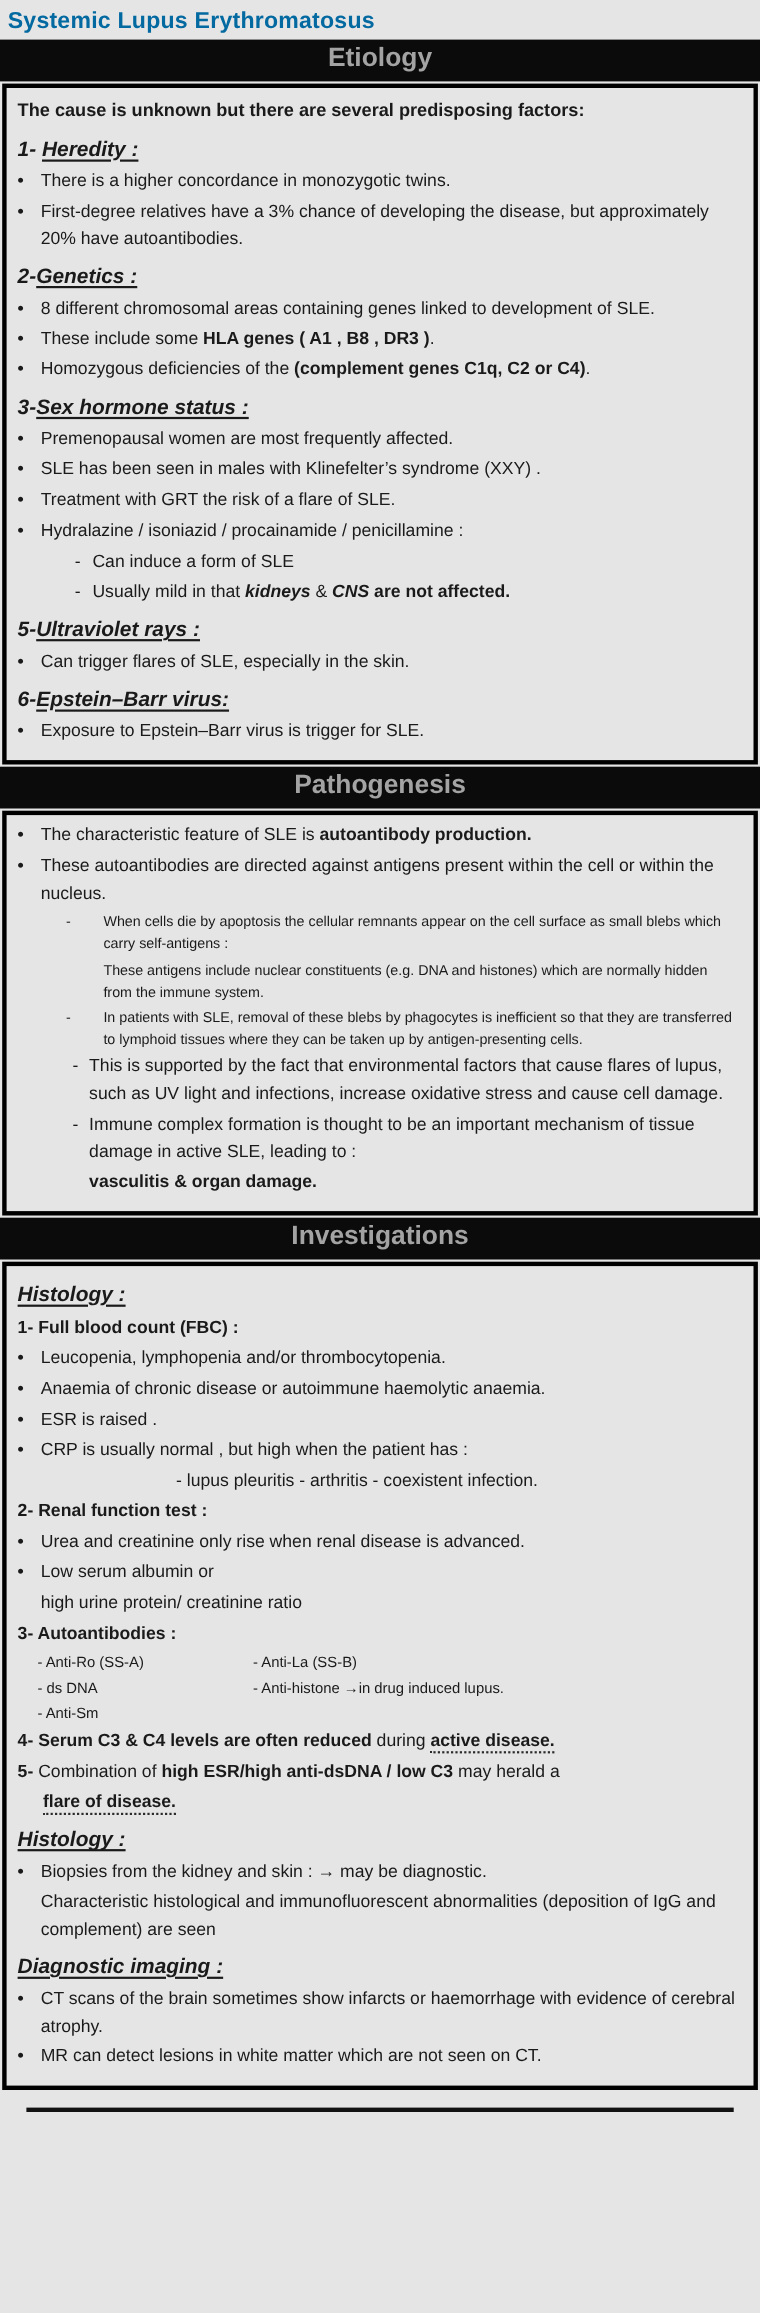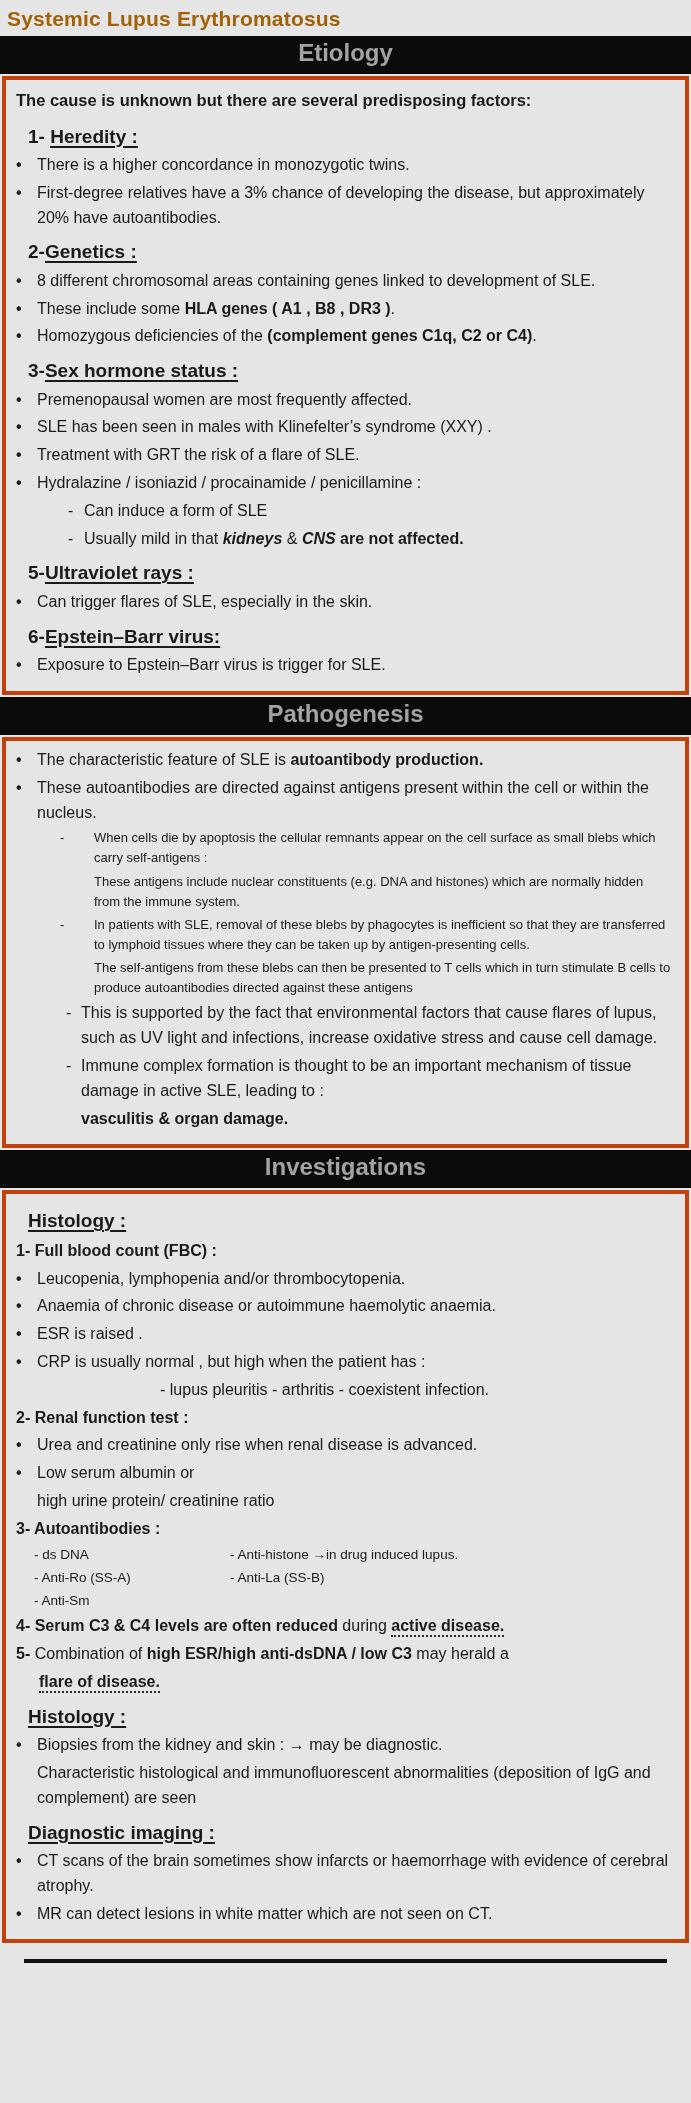--- a/index.html
+++ b/index.html
@@ -5,54 +5,54 @@
   html,body{margin:0;padding:0;}
   body{
     width:691px;
     background:#e5e5e5;
     font-family:"Liberation Sans",sans-serif;
     color:#1a1a1a;
   }
   .page-title{
     font-size:21px;
     font-weight:700;
-    color:#a16207;
+    color:#0369a1;
     margin:7px 0 5px 7px;
     letter-spacing:.2px;
   }
   .section-header{
     background:#0b0b0b;
     color:#a3a3a3;
     text-align:center;
     font-size:24px;
     font-weight:700;
     padding:3px 0 7px 0;
     margin:2px 0;
   }
   .section-box{
-    border:4px solid #c2410c;
+    border:4px solid #000000;
     margin:0 2px;
     padding:5px 6px 10px 2px;
   }
   
   .line{
     margin:2px 8px 3px 8px;
     line-height:1.55;
     font-size:16px;
   }
   .flex{display:flex;}
   .marker{flex:none;font-weight:700;}
   .body{flex:1;}
   .b{font-weight:700;}
   .i{font-style:italic;}
   .u{text-decoration:underline;text-decoration-thickness:2px;text-underline-offset:3px;}
   .du{border-bottom:2px dotted #2b2b2b;padding-bottom:1px;font-weight:bold;}
 
   .intro{font-weight:700;font-size:16.5px;margin:3px 8px 8px 8px;}
-  .heading{font-size:19px;font-weight:700;margin:7px 8px 2px 20px;}
+  .heading{font-size:19px;font-weight:700;margin:7px 8px 2px 8px;font-style:italic;}
   .numbered{font-size:16px;margin:3px 8px 3px 8px;}
   .bullet .marker{width:21px;}
   .sub{margin-left:60px;}
   .sub .marker{width:16px;font-weight:400;}
   .subsm{margin-left:52px;font-size:13px;line-height:1.55;}
   .subsm .marker{width:34px;font-weight:400;}
   .contsm{margin-left:86px;font-size:13px;line-height:1.55;}
   .sub2{margin-left:58px;}
   .sub2 .marker{width:15px;font-weight:400;}
   .cont2{margin-left:73px;}
@@ -150,21 +150,20 @@
       </div>
       <div class="line subsm flex">
         <span class="marker">-</span>
         <span class="body"><span>When cells die by apoptosis the cellular remnants appear on the cell surface as small blebs which carry self-antigens :</span></span>
       </div>
       <div class="line contsm"><span class="body"><span>These antigens include nuclear constituents (e.g. DNA and histones) which are normally hidden from the immune system.</span></span></div>
       <div class="line subsm flex">
         <span class="marker">-</span>
         <span class="body"><span>In patients with SLE, removal of these blebs by phagocytes is inefficient so that they are transferred to lymphoid tissues where they can be taken up by antigen-presenting cells.</span></span>
       </div>
-      <div class="line contsm"><span class="body"><span>The self-antigens from these blebs can then be presented to T cells which in turn stimulate B cells to produce autoantibodies directed against these antigens</span></span></div>
       <div class="line sub2 flex">
         <span class="marker">-</span>
         <span class="body"><span>This is supported by the fact that environmental factors that cause flares of lupus, such as UV light and infections, increase oxidative stress and cause cell damage.</span></span>
       </div>
       <div class="line sub2 flex">
         <span class="marker">-</span>
         <span class="body"><span>Immune complex formation is thought to be an important mechanism of tissue damage in active SLE, leading to :</span></span>
       </div>
       <div class="line cont2"><span class="body"><span class="b">vasculitis &amp; organ damage.</span></span></div>
     </div>
@@ -196,22 +195,22 @@
       <div class="line bullet flex">
         <span class="marker">•</span>
         <span class="body"><span>Urea and creatinine only rise when renal disease is advanced.</span></span>
       </div>
       <div class="line bullet flex">
         <span class="marker">•</span>
         <span class="body"><span>Low serum albumin or</span></span>
       </div>
       <div class="line cont"><span class="body"><span>high urine protein/ creatinine ratio</span></span></div>
       <div class="line numbered"><span class="body"><span class="b">3- Autoantibodies :</span></span></div>
+      <div class="line cols"><span class="body"><span>- Anti-Ro (SS-A)</span><span>- Anti-La (SS-B)</span></span></div>
       <div class="line cols"><span class="body"><span>- ds DNA</span><span>- Anti-histone →in drug induced lupus.</span></span></div>
-      <div class="line cols"><span class="body"><span>- Anti-Ro (SS-A)</span><span>- Anti-La (SS-B)</span></span></div>
       <div class="line cols"><span class="body"><span>- Anti-Sm</span></span></div>
       <div class="line numbered"><span class="body"><span class="b">4- </span><span class="b">Serum C3 &amp; C4 levels are often reduced</span><span> during </span><span class="du">active disease.</span></span></div>
       <div class="line numbered"><span class="body"><span class="b">5- </span><span>Combination of </span><span class="b">high ESR/high anti-dsDNA / low C3</span><span> may herald a</span></span></div>
       <div class="line cont5"><span class="body"><span class="du">flare of disease.</span></span></div>
       <div class="line heading"><span class="body"><span class="b u">Histology :</span></span></div>
       <div class="line bullet flex">
         <span class="marker">•</span>
         <span class="body"><span>Biopsies from the kidney and skin : </span><span class="b">→</span><span> may be diagnostic.</span></span>
       </div>
       <div class="line cont"><span class="body"><span>Characteristic histological and immunofluorescent abnormalities (deposition of IgG and complement) are seen</span></span></div>

